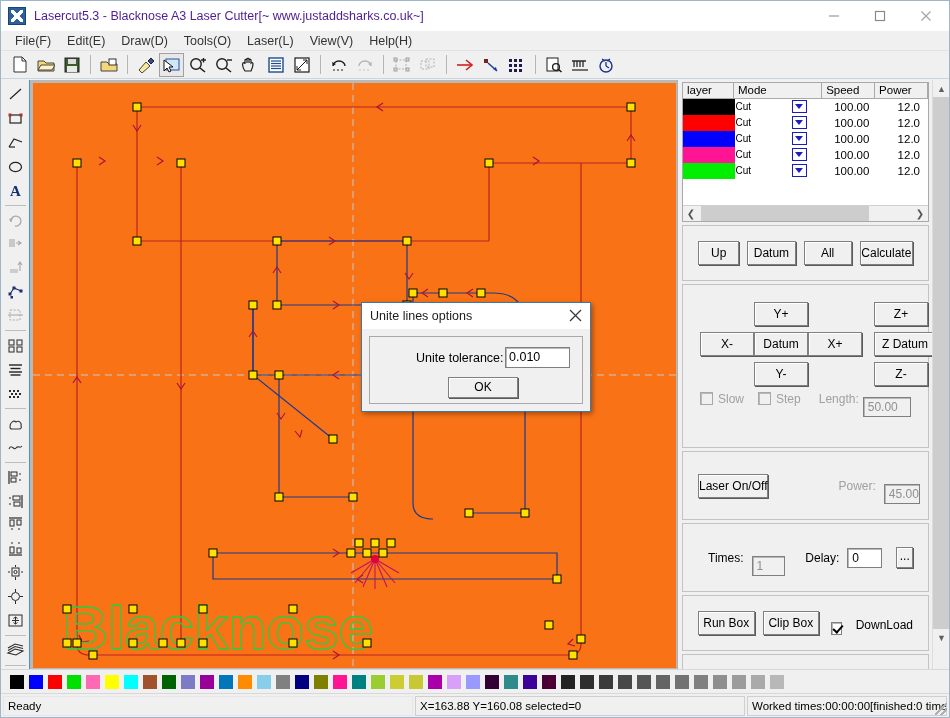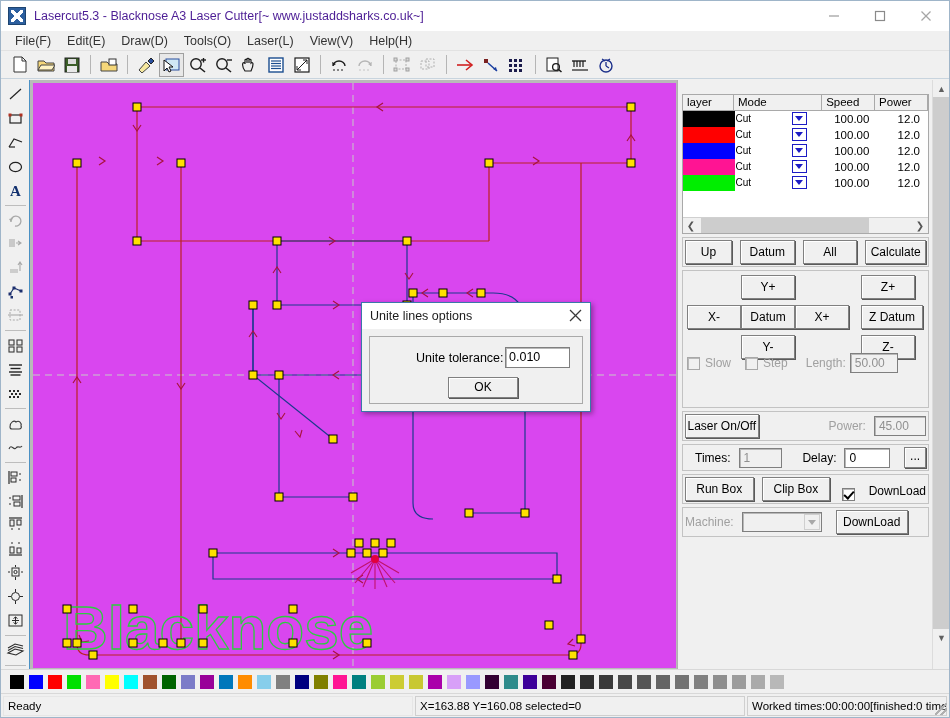--- a/index.html
+++ b/index.html
@@ -105,21 +105,21 @@
   
   #canvaswrap {
     position: relative;
     flex: 1;
     background: #b9b9b9;
     overflow: hidden;
   }
   #canvas {
     position: absolute;
     left: 3px; top: 3px; right: 1px; bottom: 1px;
-    background: #d946ef;
+    background: #f97316;
     overflow: hidden;
   }
 
   
   #rightpanel {
     width: 272px;
     background: #f0f0f0;
     border-left: 1px solid #b0b0b0;
     display: flex; flex-direction: column;
     position: relative;
@@ -140,21 +140,20 @@
   }
   #rp-inner { width: 255px; padding: 2px 4px 0 4px; }
 
   
   #layertable {
     border: 1px solid #a9a9a9;
     background: #fff;
     height: 140px;
     position: relative;
     margin-bottom: 3px;
-    margin-top: 12px;
   }
   #lt-head { display: flex; height: 16px; background: #f0f0f0; border-bottom: 1px solid #a9a9a9;}
   .lth {
     border-right: 1px solid #a9a9a9;
     font-size: 11.5px; color: #000;
     padding-left: 4px; line-height: 15px; overflow: hidden; white-space: nowrap;
   }
   .lth.c1 { width: 52px; }
   .lth.c2 { width: 90px; }
   .lth.c3 { width: 54px; }
@@ -179,21 +178,21 @@
     background: #f0f0f0; border-top: 1px solid #d0d0d0;
     display: flex; align-items: center;
   }
   .hs-arrow { width: 16px; height: 15px; display:flex; align-items:center; justify-content:center; color:#555; font-size:10px;}
   #lt-hthumb { height: 15px; background: #cdcdcd; width: 168px; margin-left: 2px;}
 
   
   .gpanel {
     border: 1px solid #c3c3c3;
     background: #f0f0f0;
-    padding: 2px;
+    padding: 15px;
     margin-bottom: 3px;
   }
   .btn {
     background: #f0f0f0;
     border: 1px solid #808080;
     box-shadow: inset 1px 1px 0 #ffffff, 1px 1px 0 #5a5a5a;
     font-size: 12px; color: #000;
     text-align: center;
     line-height: 22px;
     height: 24px;
@@ -201,21 +200,21 @@
     white-space: nowrap;
   }
   .row { display: flex; gap: 8px; }
   .fld {
     background: #ffffff;
     border: 1px solid #7f7f7f;
     box-shadow: inset 1px 1px 0 #b8b8b8;
     height: 20px; line-height: 18px;
     font-size: 12px; padding-left: 4px; color: #000;
   }
-  .fld.dis { background: #f0f0f0; color: #909090; }
+  .fld.dis { background: #f0f0f0; color: #909090; margin-top: 17px; }
   .lbl { font-size: 12px; color: #000; line-height: 20px; }
   .lbl.dis { color: #a0a0a0; }
   .chk {
     width: 13px; height: 13px; border: 1px solid #7f7f7f; background: #fff;
     display: inline-block; position: relative; box-shadow: inset 1px 1px 0 #b8b8b8;
   }
   .chk.dis { background: #f0f0f0; border-color: #a8a8a8; }
   .chk.on::after {
     content: ""; position: absolute; left: 3px; top: 0px; width: 4px; height: 8px;
     border: solid #000; border-width: 0 2px 2px 0; transform: rotate(42deg);

